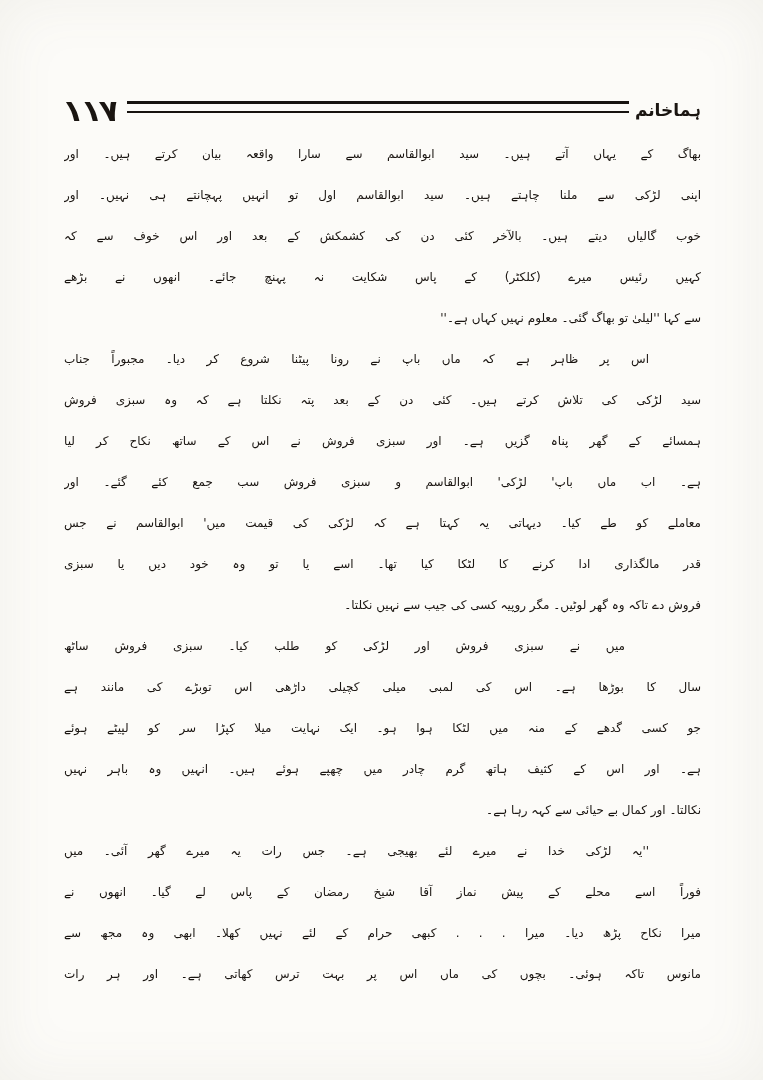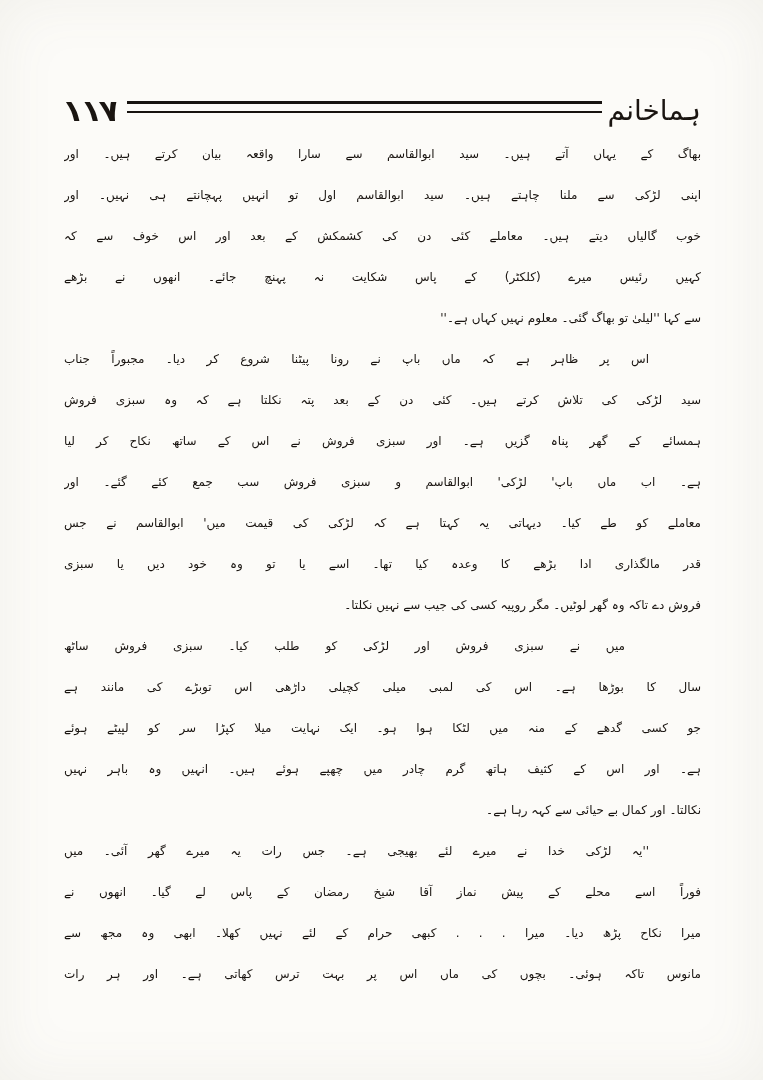--- a/index.html
+++ b/index.html
@@ -25,22 +25,22 @@
     left: 64px;
   }
   
   .running-header {
     display: flex;
     align-items: center;
     height: 44px;
     direction: rtl;
   }
   .book-title {
-    font-size: 28px;
-    font-weight: normal;
+    font-size: 17px;
+    font-weight: bold;
     white-space: nowrap;
     padding-left: 4px;
     letter-spacing: 0;
   }
   .header-rule {
     flex: 1 1 auto;
     height: 7px;
     margin: 0 2px 6px 6px;
     border-top: 3px solid #171310;
     border-bottom: 2px solid #171310;
@@ -79,29 +79,29 @@
 
     <div class="running-header">
       <span class="book-title">ہماخانم</span>
       <span class="header-rule"></span>
       <span class="page-number">۱۱۷</span>
     </div>
 
     <div class="body-text">
       <div class="line">بھاگ کے یہاں آتے ہیں۔ سید ابوالقاسم سے سارا واقعہ بیان کرتے ہیں۔ اور</div>
       <div class="line">اپنی لڑکی سے ملنا چاہتے ہیں۔ سید ابوالقاسم اول تو انہیں پہچانتے ہی نہیں۔ اور</div>
-      <div class="line">خوب گالیاں دیتے ہیں۔ معاملے کئی دن کی کشمکش کے بعد اور اس خوف سے کہ</div>
+      <div class="line">خوب گالیاں دیتے ہیں۔ بالآخر کئی دن کی کشمکش کے بعد اور اس خوف سے کہ</div>
       <div class="line">کہیں رئیس میرے (کلکٹر) کے پاس شکایت نہ پہنچ جائے۔ انھوں نے بڑھے</div>
       <div class="line para-end">سے کہا ''لیلیٰ تو بھاگ گئی۔ معلوم نہیں کہاں ہے۔''</div>
       <div class="line indent-a">اس پر ظاہر ہے کہ ماں باپ نے رونا پیٹنا شروع کر دیا۔ مجبوراً جناب</div>
       <div class="line">سید لڑکی کی تلاش کرتے ہیں۔ کئی دن کے بعد پتہ نکلتا ہے کہ وہ سبزی فروش</div>
       <div class="line">ہمسائے کے گھر پناہ گزیں ہے۔ اور سبزی فروش نے اس کے ساتھ نکاح کر لیا</div>
       <div class="line">ہے۔ اب ماں باپ' لڑکی' ابوالقاسم و سبزی فروش سب جمع کئے گئے۔ اور</div>
       <div class="line">معاملے کو طے کیا۔ دیہاتی یہ کہتا ہے کہ لڑکی کی قیمت میں' ابوالقاسم نے جس</div>
-      <div class="line">قدر مالگذاری ادا بڑھے کا وعدہ کیا تھا۔ اسے یا تو وہ خود دیں یا سبزی</div>
+      <div class="line">قدر مالگذاری ادا کرنے کا لٹکا کیا تھا۔ اسے یا تو وہ خود دیں یا سبزی</div>
       <div class="line para-end">فروش دے تاکہ وہ گھر لوٹیں۔ مگر روپیہ کسی کی جیب سے نہیں نکلتا۔</div>
       <div class="line indent-b">میں نے سبزی فروش اور لڑکی کو طلب کیا۔ سبزی فروش ساٹھ</div>
       <div class="line">سال کا بوڑھا ہے۔ اس کی لمبی میلی کچیلی داڑھی اس توبڑے کی مانند ہے</div>
       <div class="line">جو کسی گدھے کے منہ میں لٹکا ہوا ہو۔ ایک نہایت میلا کپڑا سر کو لپیٹے ہوئے</div>
       <div class="line">ہے۔ اور اس کے کثیف ہاتھ گرم چادر میں چھپے ہوئے ہیں۔ انہیں وہ باہر نہیں</div>
       <div class="line para-end">نکالتا۔ اور کمال بے حیائی سے کہہ رہا ہے۔</div>
       <div class="line indent-a">''یہ لڑکی خدا نے میرے لئے بھیجی ہے۔ جس رات یہ میرے گھر آئی۔ میں</div>
       <div class="line">فوراً اسے محلے کے پیش نماز آقا شیخ رمضان کے پاس لے گیا۔ انھوں نے</div>
       <div class="line">میرا نکاح پڑھ دیا۔ میرا . . . کبھی حرام کے لئے نہیں کھلا۔ ابھی وہ مجھ سے</div>
       <div class="line">مانوس تاکہ ہوئی۔ بچوں کی ماں اس پر بہت ترس کھاتی ہے۔ اور ہر رات</div>

